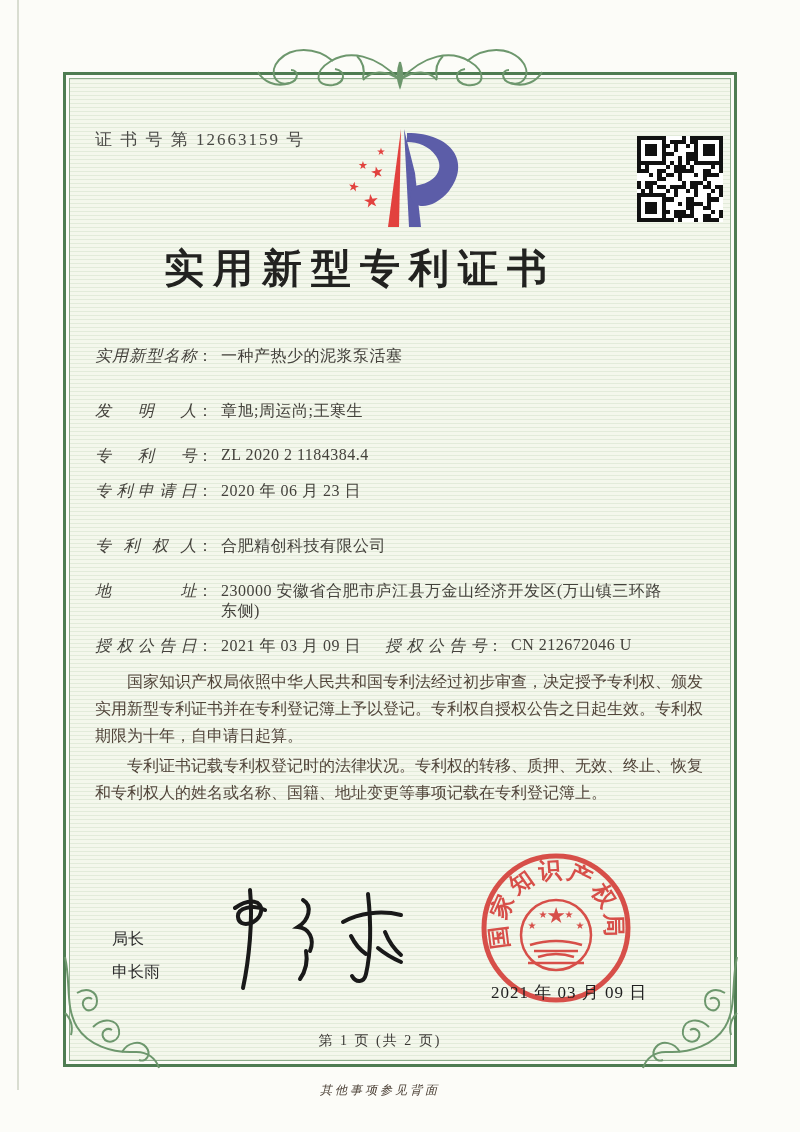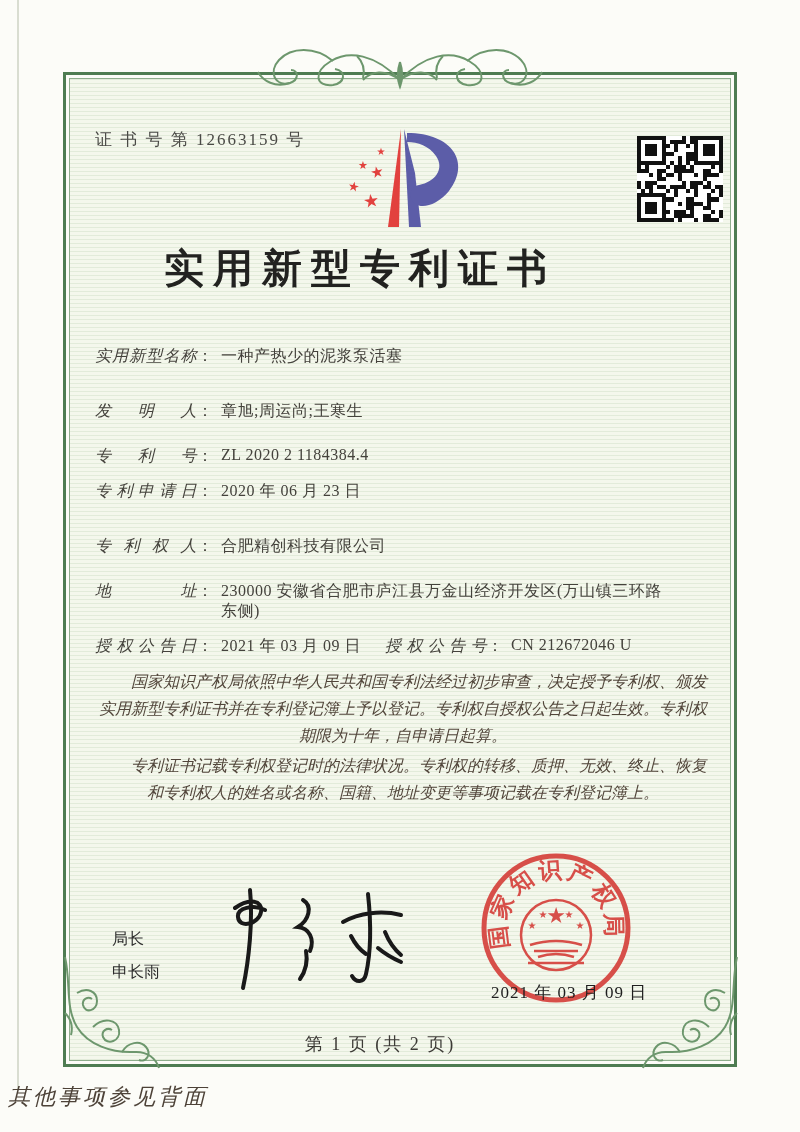--- a/index.html
+++ b/index.html
@@ -48,41 +48,41 @@
   .flabel {
     display:inline-block; width:102px; flex:0 0 102px;
     text-align:justify; text-align-last:justify; white-space:nowrap;font-style:italic;
   }
   .colon { flex:0 0 18px; }
   .fvalue { display:inline-block; padding-left:6px; }
   .fvalue.wrap { width:452px; line-height:20px; }
   .pair2 { display:flex; margin-left:24px; }
   .paras {
     position:absolute; left:95px; top:668px; width:616px;
-    font-size:16px; line-height:27px; color:#51453a; font-style:italic;text-align:center;
+    font-size:16px; line-height:27px; color:#51453a; 
   }
   .paras p { margin:0 0 3px 0; text-indent:2em; }
   .director {
     position:absolute; left:112px; top:922px;
     font-family:"Liberation Sans","DejaVu Sans",sans-serif;
     font-size:16px; color:#2c2c2c; line-height:33px;
   }
   .signature { position:absolute; left:205px; top:882px; }
   .seal-wrap { position:absolute; left:468px; top:843px; }
   .seal-date {
     position:absolute; left:491px; top:981px; font-size:17px;
     color:#1e1e1e; letter-spacing:1px; white-space:nowrap;
   }
   .page-number {
     position:absolute; left:0; top:1032px; width:760px;
-    text-align:center; font-size:18px; color:#3c3a36; letter-spacing:2px;
+    text-align:center; font-size:14px; color:#3c3a36; letter-spacing:2px;
   }
   .back-note {
-    position:absolute; left:8px; top:1082px; width:760px;
-    font-size:22px; color:#4d4238; font-style:italic;
+    position:absolute; left:0; top:1082px; width:760px;
+    text-align:center; font-size:12px; color:#4d4238; font-style:italic;
     letter-spacing:3px;
   }
   .ornament-top { position:absolute; left:253px; top:34px; }
   .ornament-bl { position:absolute; left:56px; top:953px; }
   .ornament-br { position:absolute; left:640px; top:953px; }
   svg text.star { font-family:"DejaVu Sans",sans-serif; }
 </style>
 </head>
 <body>
 

